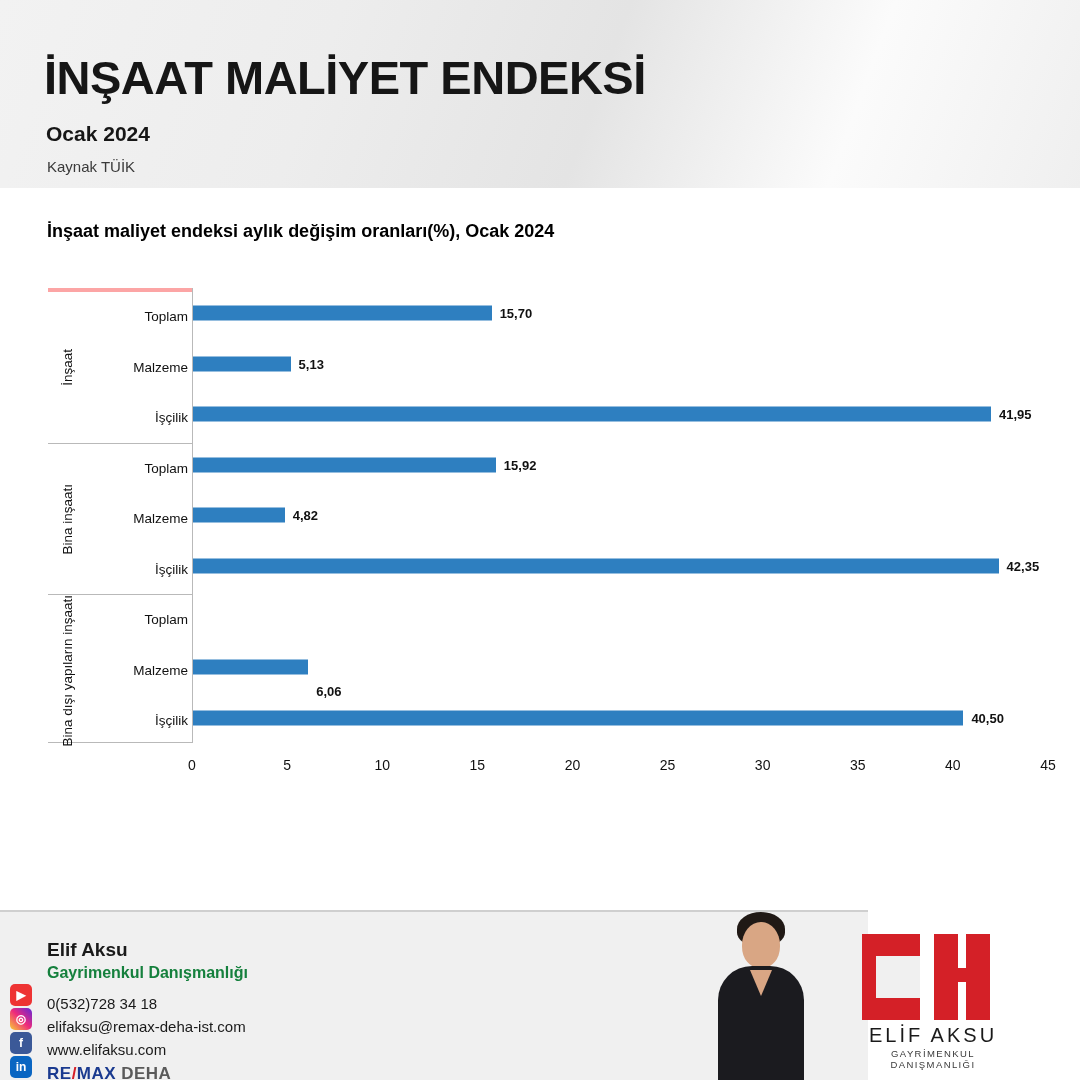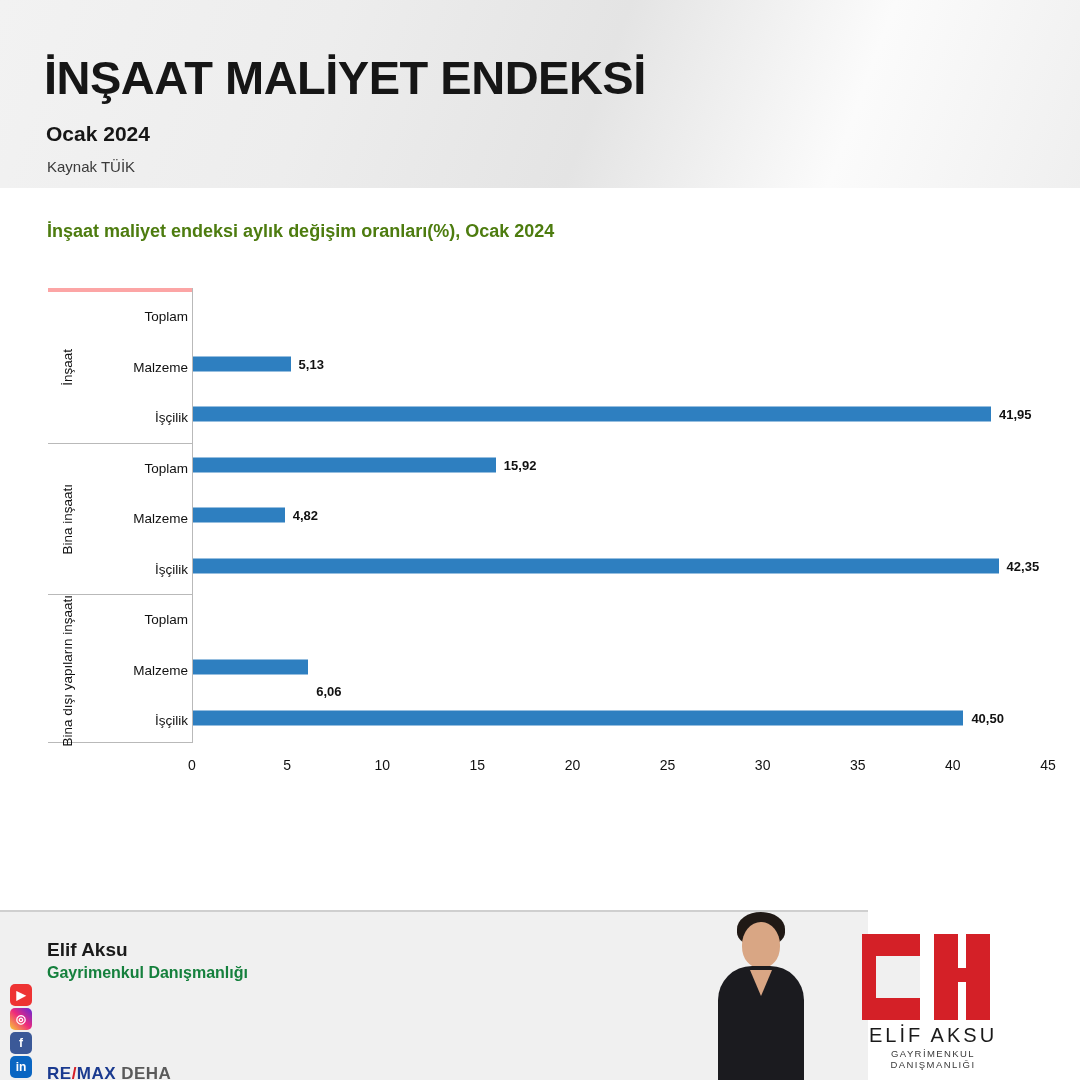--- a/index.html
+++ b/index.html
@@ -31,21 +31,21 @@
     font-size: 15px; color: #3a3a3a;
   }
 
   
   .chart-wrap {
     position: absolute; left: 0; top: 188px; width: 1080px; height: 722px;
     background: #ffffff;
   }
   .chart-title {
     position: absolute; left: 47px; top: 33px;
-    font-size: 18px; font-weight: bold; color: #4d7c0f;
+    font-size: 18px; font-weight: bold; color: #000000;
   }
 
   .plot {
     position: absolute;
     left: 48px; top: 100px;
     width: 1000px; height: 560px;
   }
 
   
   .cat-col {
@@ -236,20 +236,24 @@
           </div>
           <div class="sub-labels">
             <div>Toplam</div>
             <div>Malzeme</div>
             <div>İşçilik</div>
           </div>
         </div>
       </div>
     <div class="bars" id="barsarea">
         <div class="bargroup" style="top: 0px;">
+          <div class="barrow" style="top: 0px;">
+            <div class="bar" style="width: 298.649px; background: rgb(46, 127, 192);"></div>
+            <div class="bar-value" style="left: 306.649px;">15,70</div>
+          </div>
           <div class="barrow" style="top: 50.5px;">
             <div class="bar" style="width: 97.584px; background: rgb(46, 127, 192);"></div>
             <div class="bar-value" style="left: 105.584px;">5,13</div>
           </div>
           <div class="barrow" style="top: 101px;">
             <div class="bar" style="width: 797.982px; background: rgb(46, 127, 192);"></div>
             <div class="bar-value" style="left: 805.982px;">41,95</div>
           </div>
         </div>
         <div class="bargroup" style="top: 151.66px;">
@@ -304,20 +308,25 @@
         <span class="ic-glyph">◎</span>
       </span>
     <span class="ic ic-fb">
         <span class="ic-glyph">f</span>
       </span>
     <span class="ic ic-in">
         <span class="ic-glyph">in</span>
       </span>
   </div>
 
+  <div class="contact">
+    <div>0(532)728 34 18</div>
+    <div>elifaksu@remax-deha-ist.com</div>
+    <div>www.elifaksu.com</div>
+  </div>
 
   <div class="remax">
     <span class="re">RE</span><span class="slash">/</span><span class="max">MAX</span><span class="deha">DEHA</span>
   </div>
 
   <div class="logo-box">
     <div class="logo-sq" style="left:0;   top:0;  width:58px; height:86px;"></div>
     <div class="logo-white" style="left:14px; top:22px; width:44px; height:42px;"></div>
     <div class="logo-sq" style="left:72px; top:0;  width:24px; height:86px;"></div>
     <div class="logo-sq" style="left:104px;top:0;  width:24px; height:86px;"></div>

